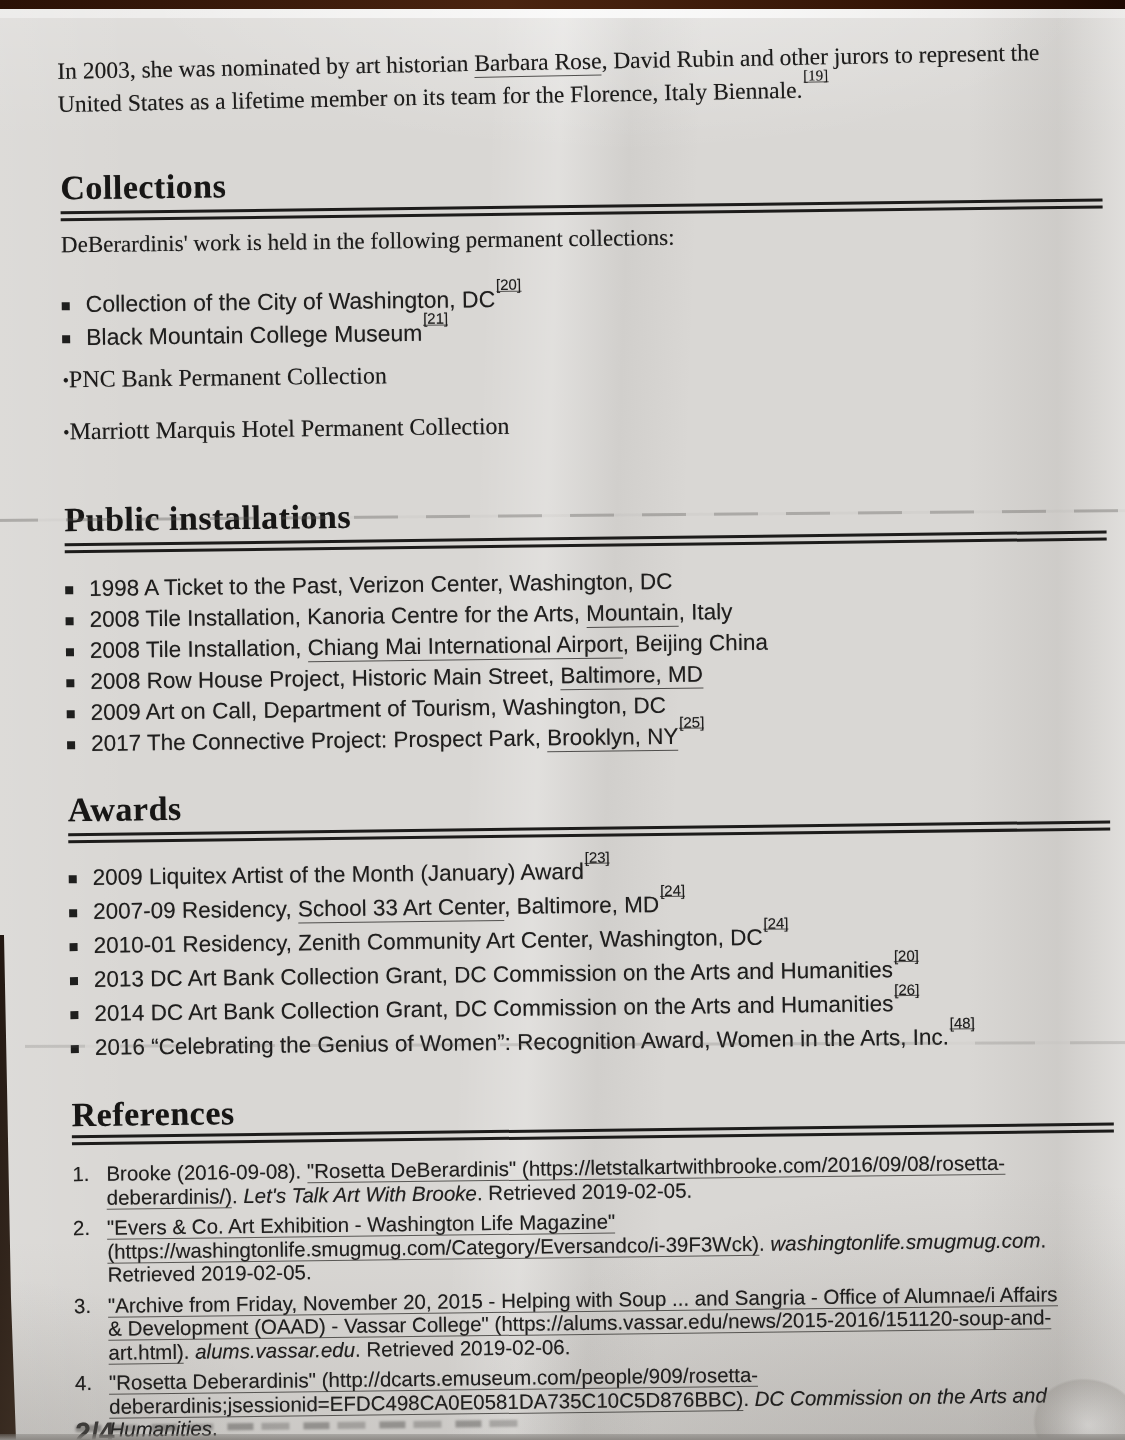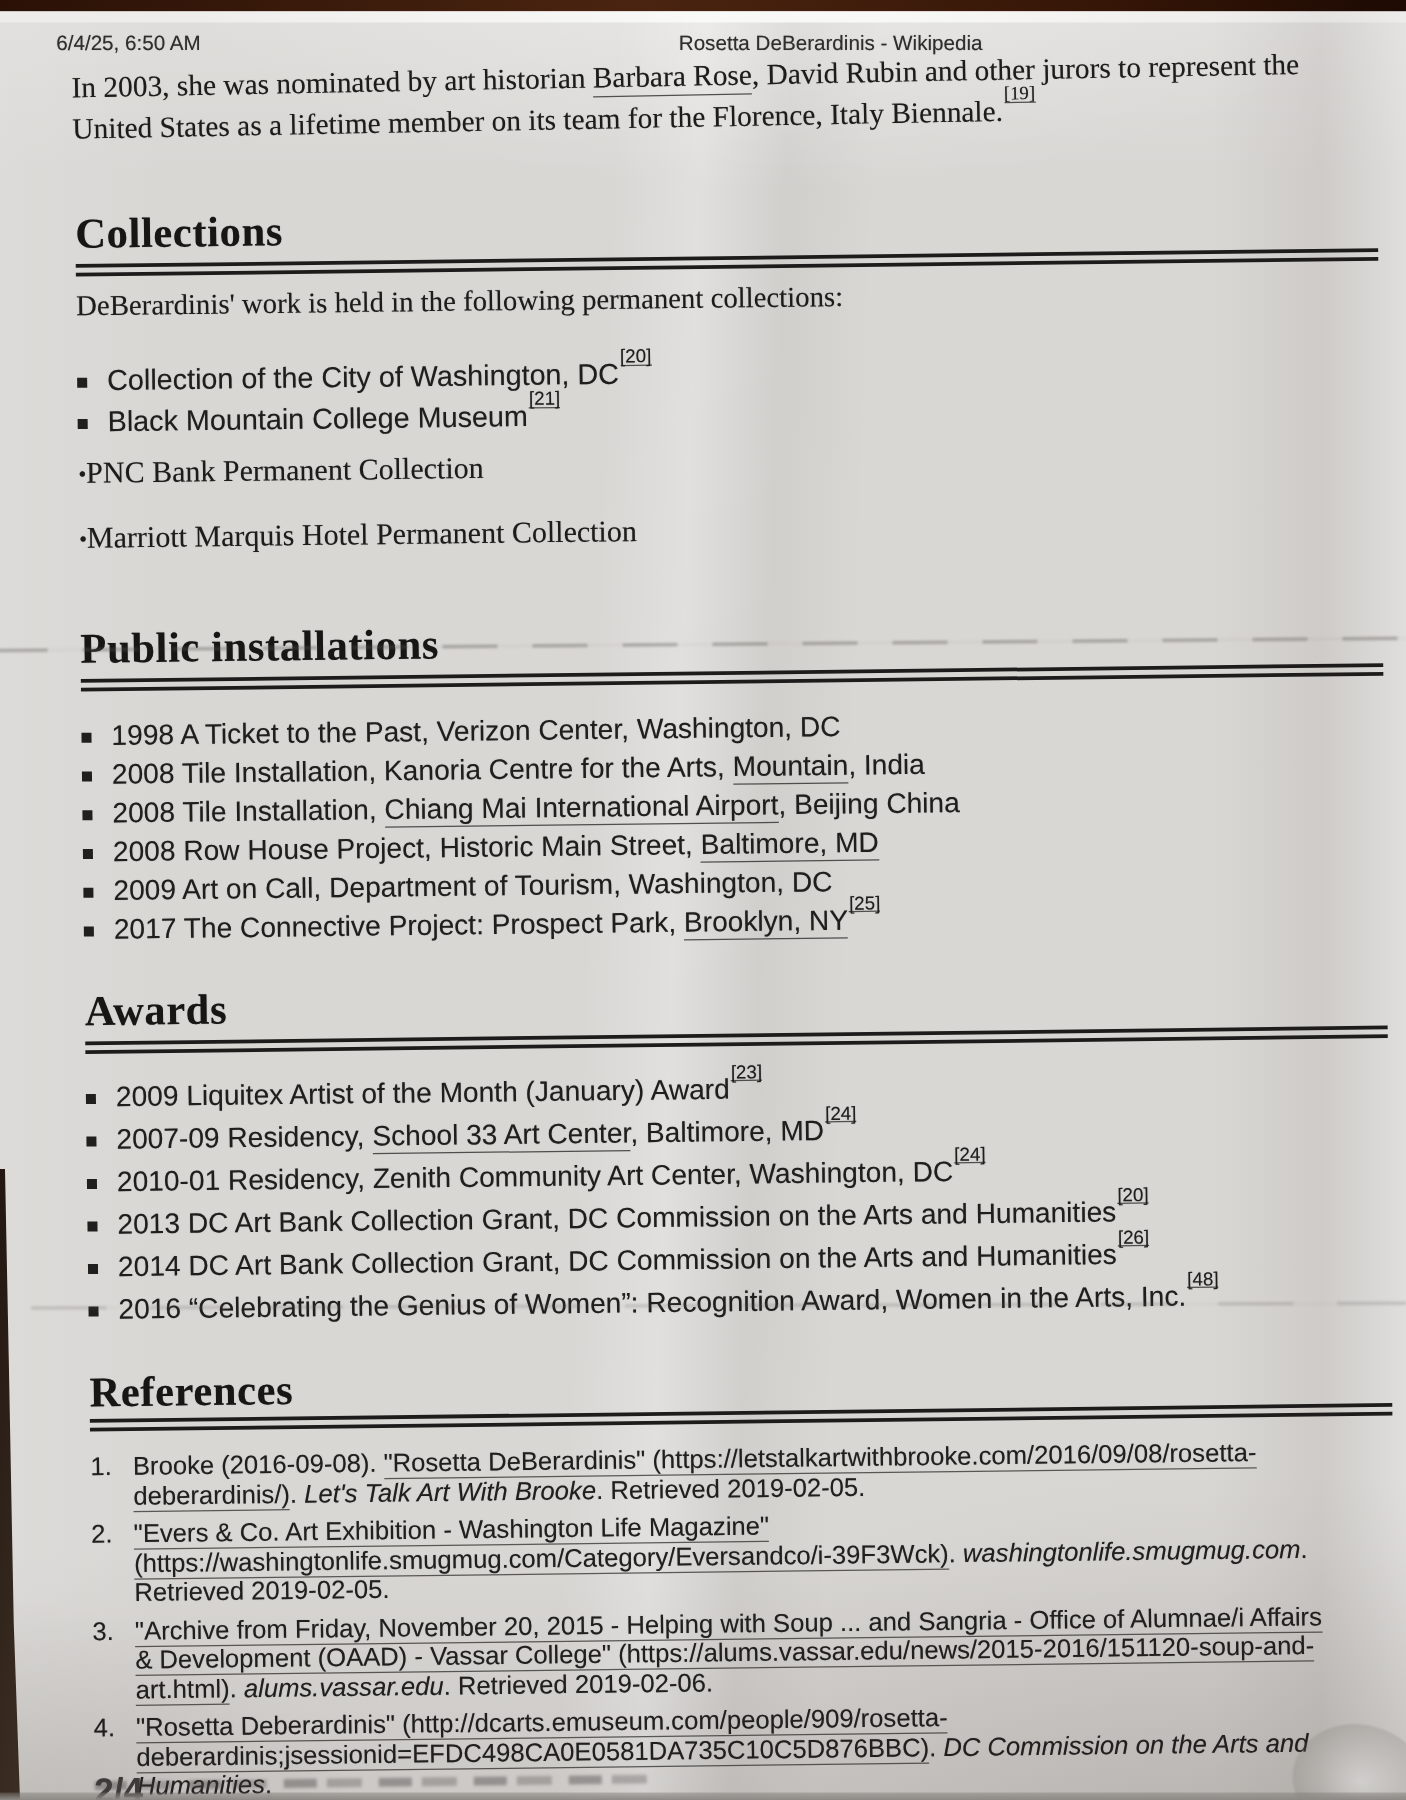--- a/index.html
+++ b/index.html
@@ -79,44 +79,40 @@
 </style>
 </head>
 <body>
 
 <div class="paper">
   <div class="texture"></div>
   <div class="top-edge"></div>
   <div class="top-white"></div>
   <div class="left-edge"></div>
 
-  <div class="header-row ink">
-    <span>6/4/25, 6:50 AM</span>
-    <span class="doc-title">Rosetta DeBerardinis - Wikipedia</span>
-  </div>
 
   <div class="intro ink"><span>In 2003, she was nominated by art historian </span><span class="lnk">Barbara Rose</span><span>, David Rubin and other jurors to represent the United States as a lifetime member on its team for the Florence, Italy Biennale.</span><sup class="lnk sup">[19]</sup></div>
 
   <div class="main">
     <h2 class="h collections-h ink">Collections</h2>
     <div class="rule rule-1"></div>
     <div class="lead ink">DeBerardinis' work is held in the following permanent collections:</div>
 
     <div class="list col-list ink">
       <div><span class="sq"></span><span>Collection of the City of Washington, DC</span><sup class="lnk sup">[20]</sup></div>
       <div><span class="sq"></span><span>Black Mountain College Museum</span><sup class="lnk sup">[21]</sup></div>
     </div>
     <div class="plain plain-1 ink"><span class="pb">•</span><span>PNC Bank Permanent Collection</span></div>
     <div class="plain plain-2 ink"><span class="pb">•</span><span>Marriott Marquis Hotel Permanent Collection</span></div>
 
     <h2 class="h pi-h ink">Public installations</h2>
     <div class="rule rule-2"></div>
     <div class="list pi-list ink">
       <div><span class="sq"></span><span>1998 A Ticket to the Past, Verizon Center, Washington, DC</span></div>
-      <div><span class="sq"></span><span>2008 Tile Installation, Kanoria Centre for the Arts, </span><span class="lnk">Mountain</span><span>, India</span></div>
+      <div><span class="sq"></span><span>2008 Tile Installation, Kanoria Centre for the Arts, </span><span class="lnk">Mountain</span><span>, Italy</span></div>
       <div><span class="sq"></span><span>2008 Tile Installation, </span><span class="lnk">Chiang Mai International Airport</span><span>, Beijing China</span></div>
       <div><span class="sq"></span><span>2008 Row House Project, Historic Main Street, </span><span class="lnk">Baltimore, MD</span></div>
       <div><span class="sq"></span><span>2009 Art on Call, Department of Tourism, Washington, DC</span></div>
       <div><span class="sq"></span><span>2017 The Connective Project: Prospect Park, </span><span class="lnk">Brooklyn, NY</span><sup class="lnk sup">[25]</sup></div>
     </div>
 
     <h2 class="h awards-h ink">Awards</h2>
     <div class="rule rule-3"></div>
     <div class="list aw-list ink">
       <div><span class="sq"></span><span>2009 Liquitex Artist of the Month (January) Award</span><sup class="lnk sup">[23]</sup></div>

